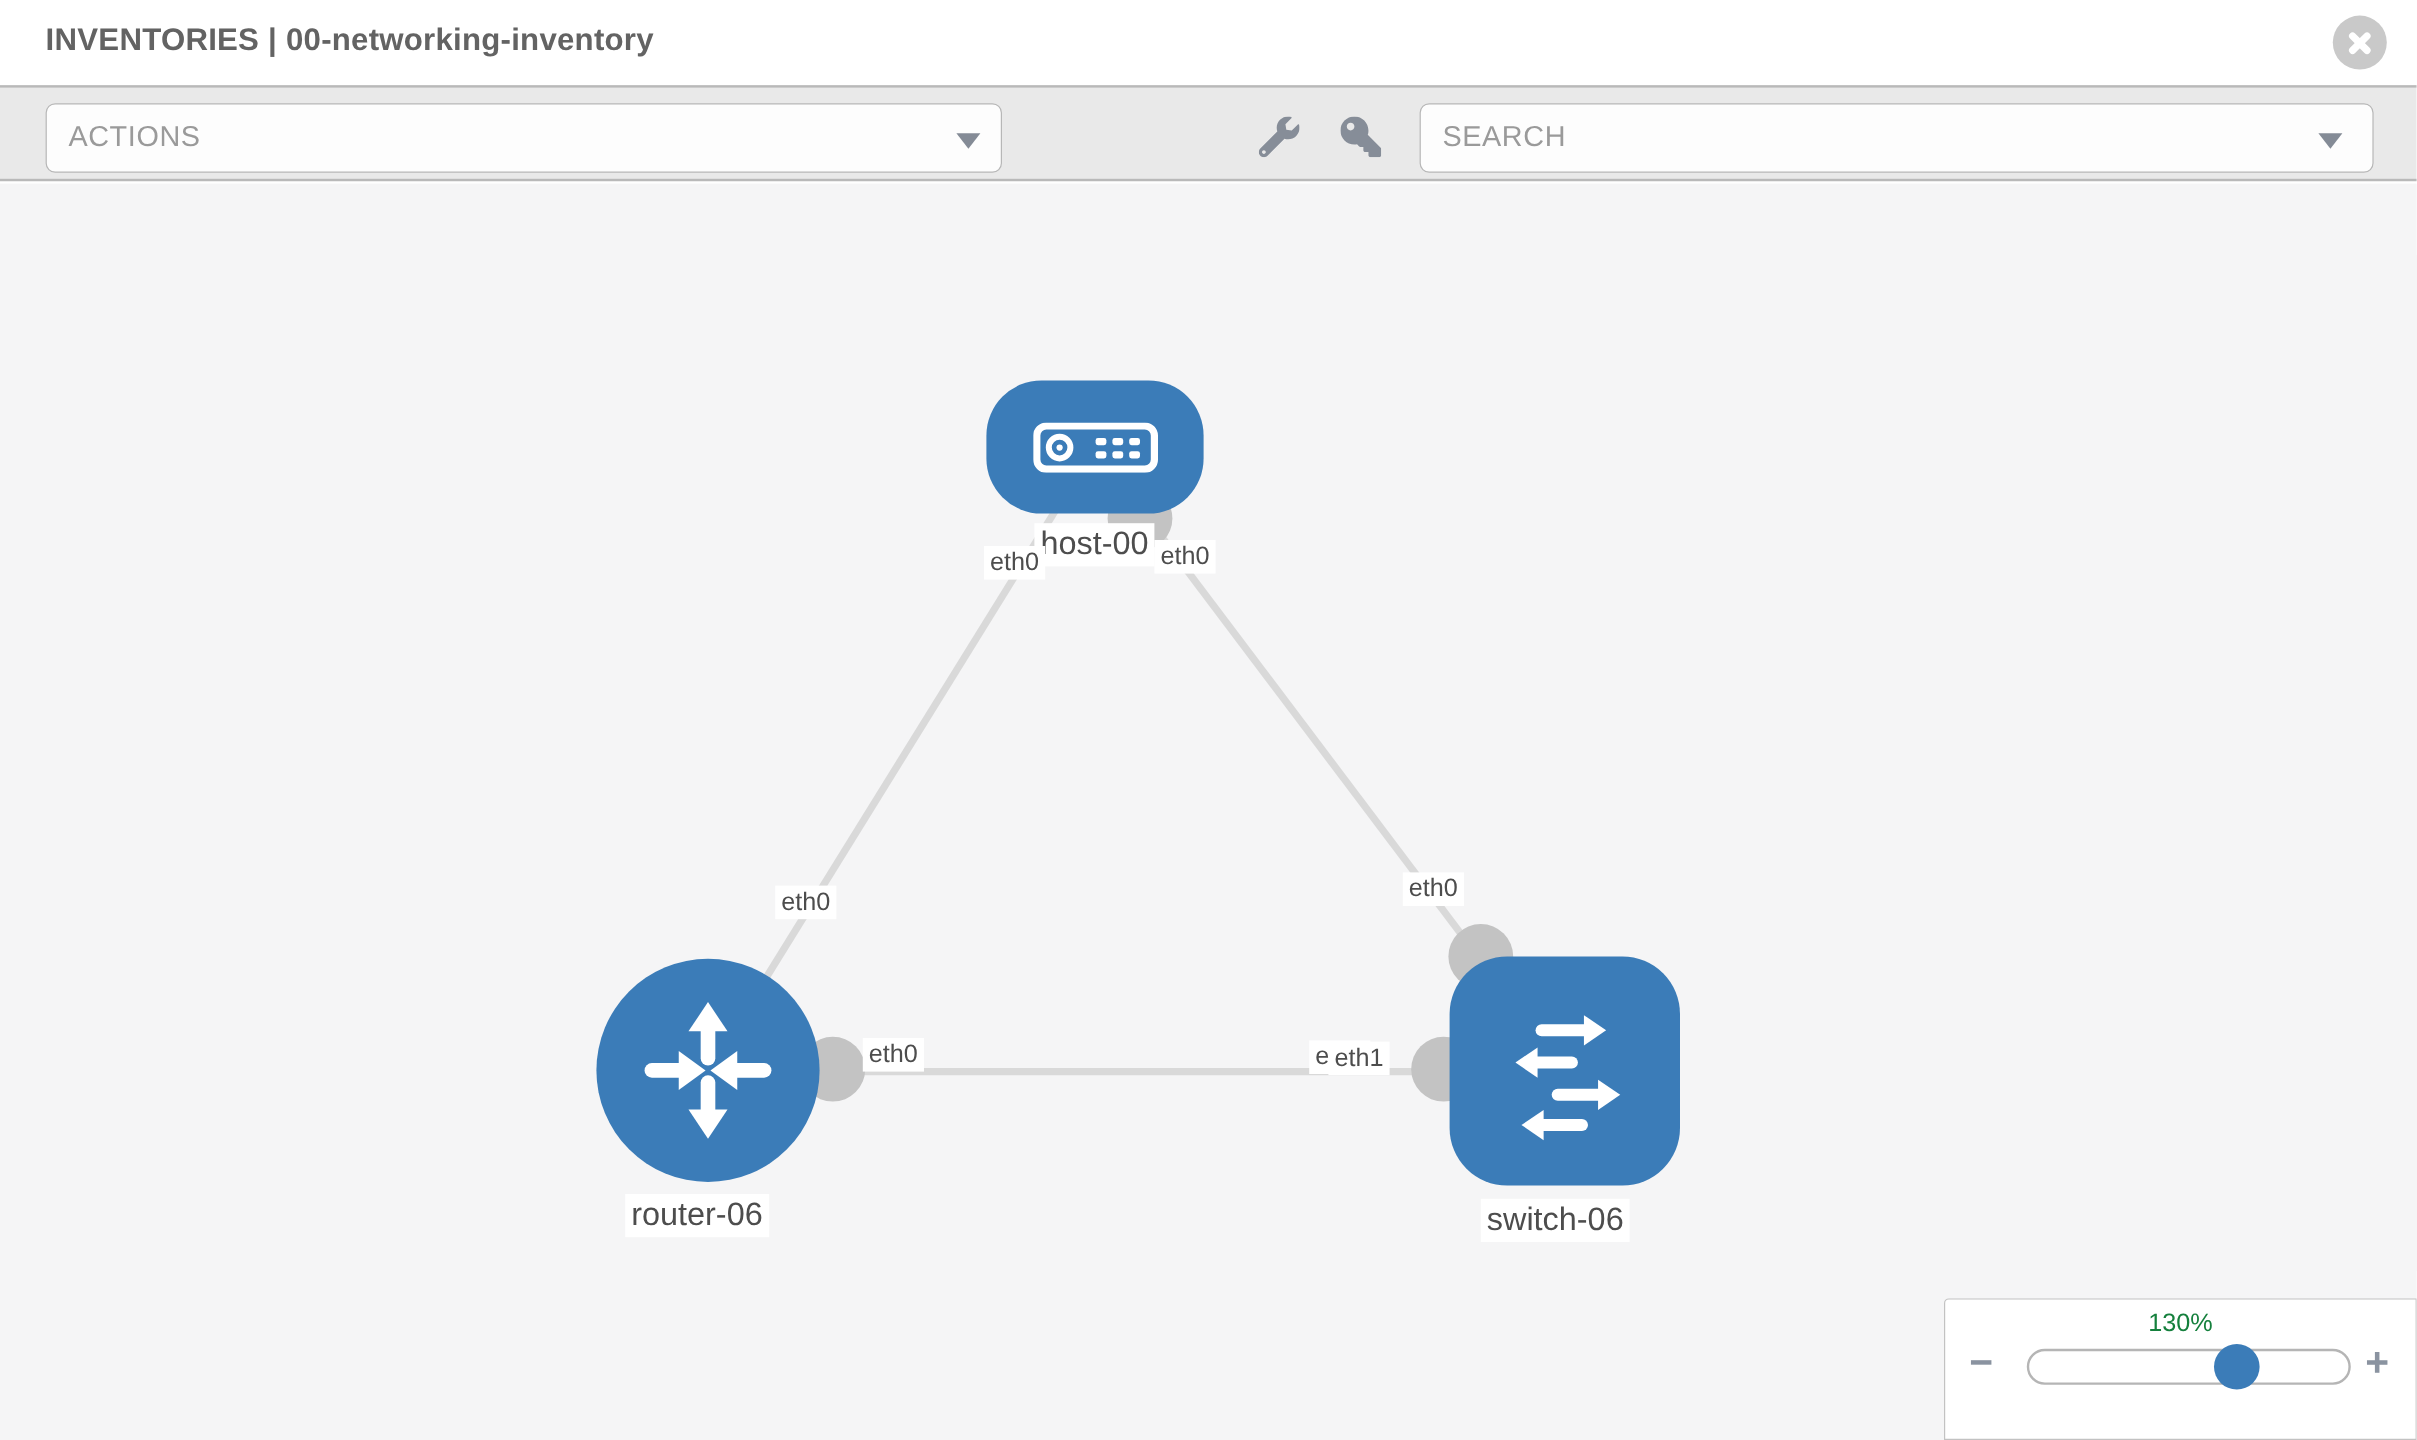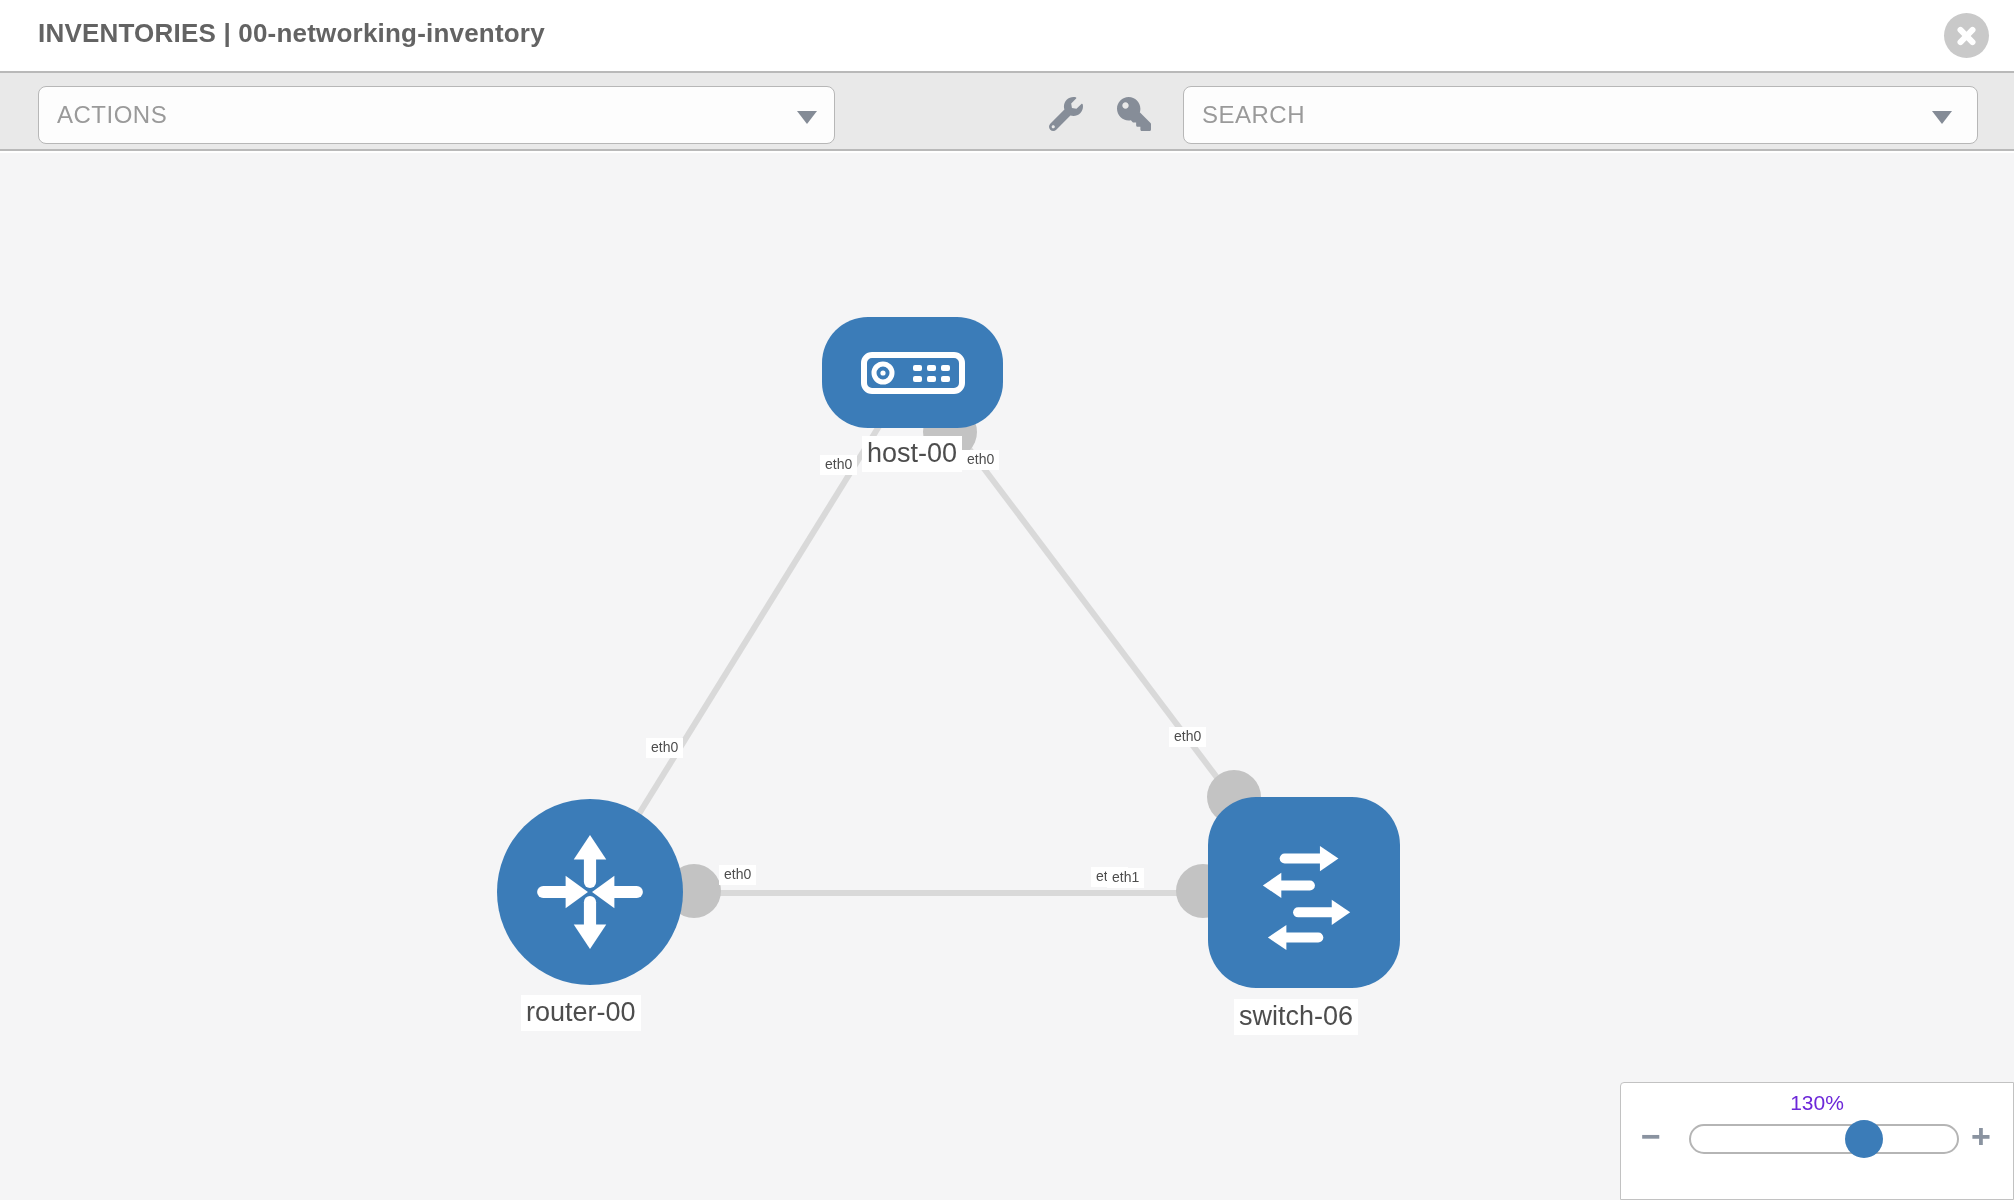--- a/index.html
+++ b/index.html
@@ -55,37 +55,37 @@
   .node svg{display:block;}
   .node-host{left:822px;top:164px;width:181px;height:111px;border-radius:46px;}
   .node-router{left:497px;top:646px;width:186px;height:186px;border-radius:50%;}
   .node-switch{left:1208px;top:644px;width:192px;height:191px;border-radius:48px;}
   
   .lbl{
     position:absolute;background:#fff;color:#4d4d4d;white-space:nowrap;
     padding:1px 5px;line-height:1.25;
   }
   .node-lbl{font-size:27px;}
-  .iface-lbl{font-size:14px;}
+  .iface-lbl{font-size:21px;}
   .lbl-host{left:862px;top:283px;}
   .lbl-router{left:521px;top:842px;}
   .lbl-switch{left:1234px;top:846px;}
   .lbl-host-left{left:820px;top:302px;}
   .lbl-host-right{left:962px;top:297px;}
   .lbl-router-top{left:646px;top:585px;}
   .lbl-switch-top{left:1169px;top:574px;}
   .lbl-mid-left{left:719px;top:712px;}
   .lbl-mid-under{left:1091px;top:714px;}
   .lbl-mid-over{left:1107px;top:715px;}
   
   .zoom-panel{
     position:absolute;left:1620px;top:929px;width:394px;height:118px;background:#fff;
     border:1px solid #c2c2c2;border-radius:4px 0 0 0;box-sizing:border-box;
   }
-  .zoom-level{position:absolute;left:0;top:8px;width:100%;text-align:center;font-size:21px;color:#6d28d9;}
+  .zoom-level{position:absolute;left:0;top:8px;width:100%;text-align:center;font-size:21px;color:#15803d;}
   .zoom-minus,.zoom-plus{
     position:absolute;top:36px;font-size:34px;font-weight:800;color:#8a93a0;cursor:pointer;line-height:1;
   }
   .zoom-minus{left:20px;}
   .zoom-plus{left:350px;}
   .zoom-track{
     position:absolute;left:68px;top:41px;width:270px;height:30px;background:#fff;
     border:2px solid #b5b5b5;border-radius:17px;box-sizing:border-box;cursor:pointer;
   }
   .zoom-thumb{
@@ -184,21 +184,21 @@
           <polygon points="26,66 48,51 48,81" stroke="none"></polygon>
           <line x1="68" y1="98" x2="112" y2="98"></line>
           <polygon points="130,98 108,83 108,113" stroke="none"></polygon>
           <line x1="92" y1="128" x2="50" y2="128"></line>
           <polygon points="32,128 54,113 54,143" stroke="none"></polygon>
         </g>
       </svg>
     </div>
 
     <span class="lbl node-lbl lbl-host">host-00</span>
-    <span class="lbl node-lbl lbl-router">router-00</span>
+    <span class="lbl node-lbl lbl-router">router-06</span>
     <span class="lbl node-lbl lbl-switch">switch-06</span>
 
     <span class="lbl iface-lbl lbl-host-left">eth0</span>
     <span class="lbl iface-lbl lbl-host-right">eth0</span>
     <span class="lbl iface-lbl lbl-router-top">eth0</span>
     <span class="lbl iface-lbl lbl-switch-top">eth0</span>
     <span class="lbl iface-lbl lbl-mid-left">eth0</span>
     <span class="lbl iface-lbl lbl-mid-under">eth1</span>
     <span class="lbl iface-lbl lbl-mid-over">eth1</span>
 

